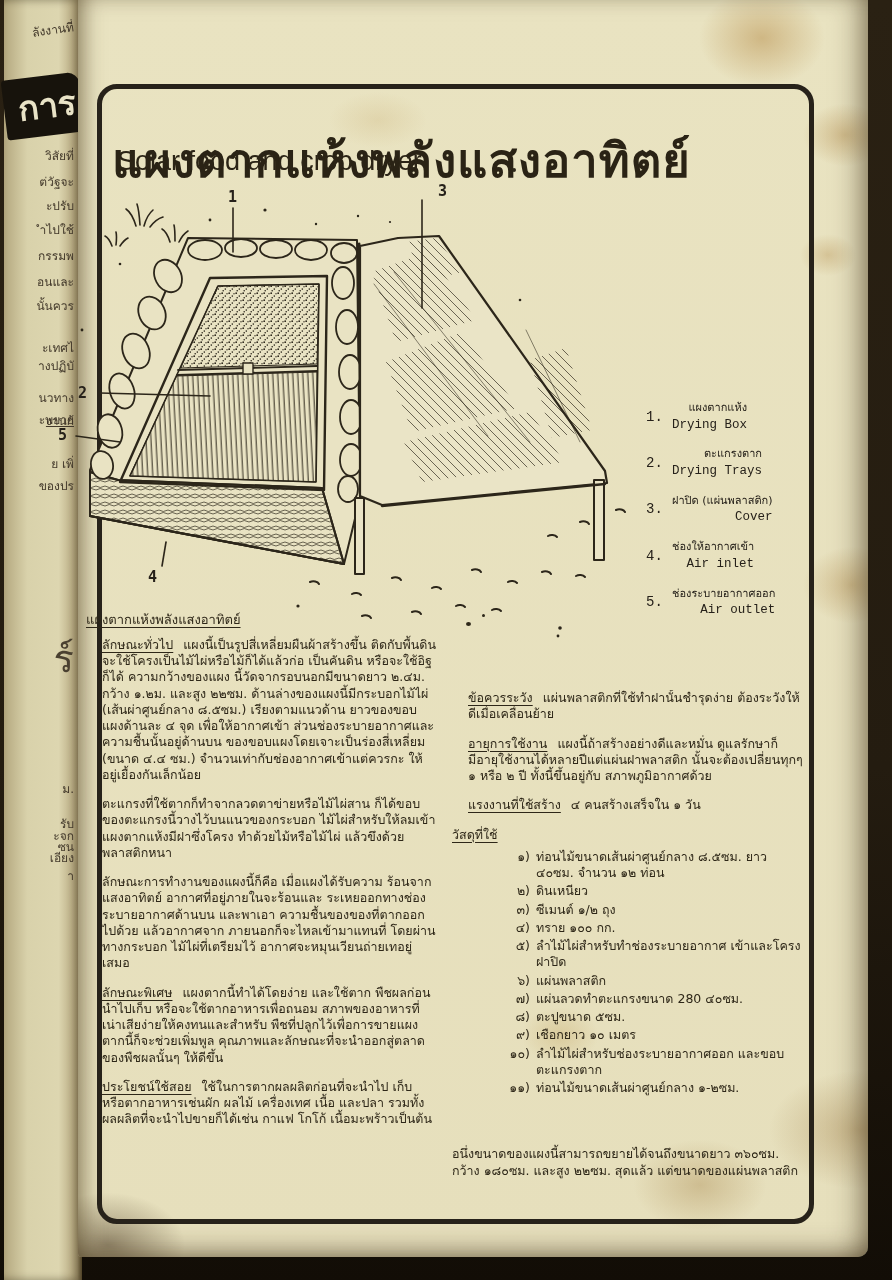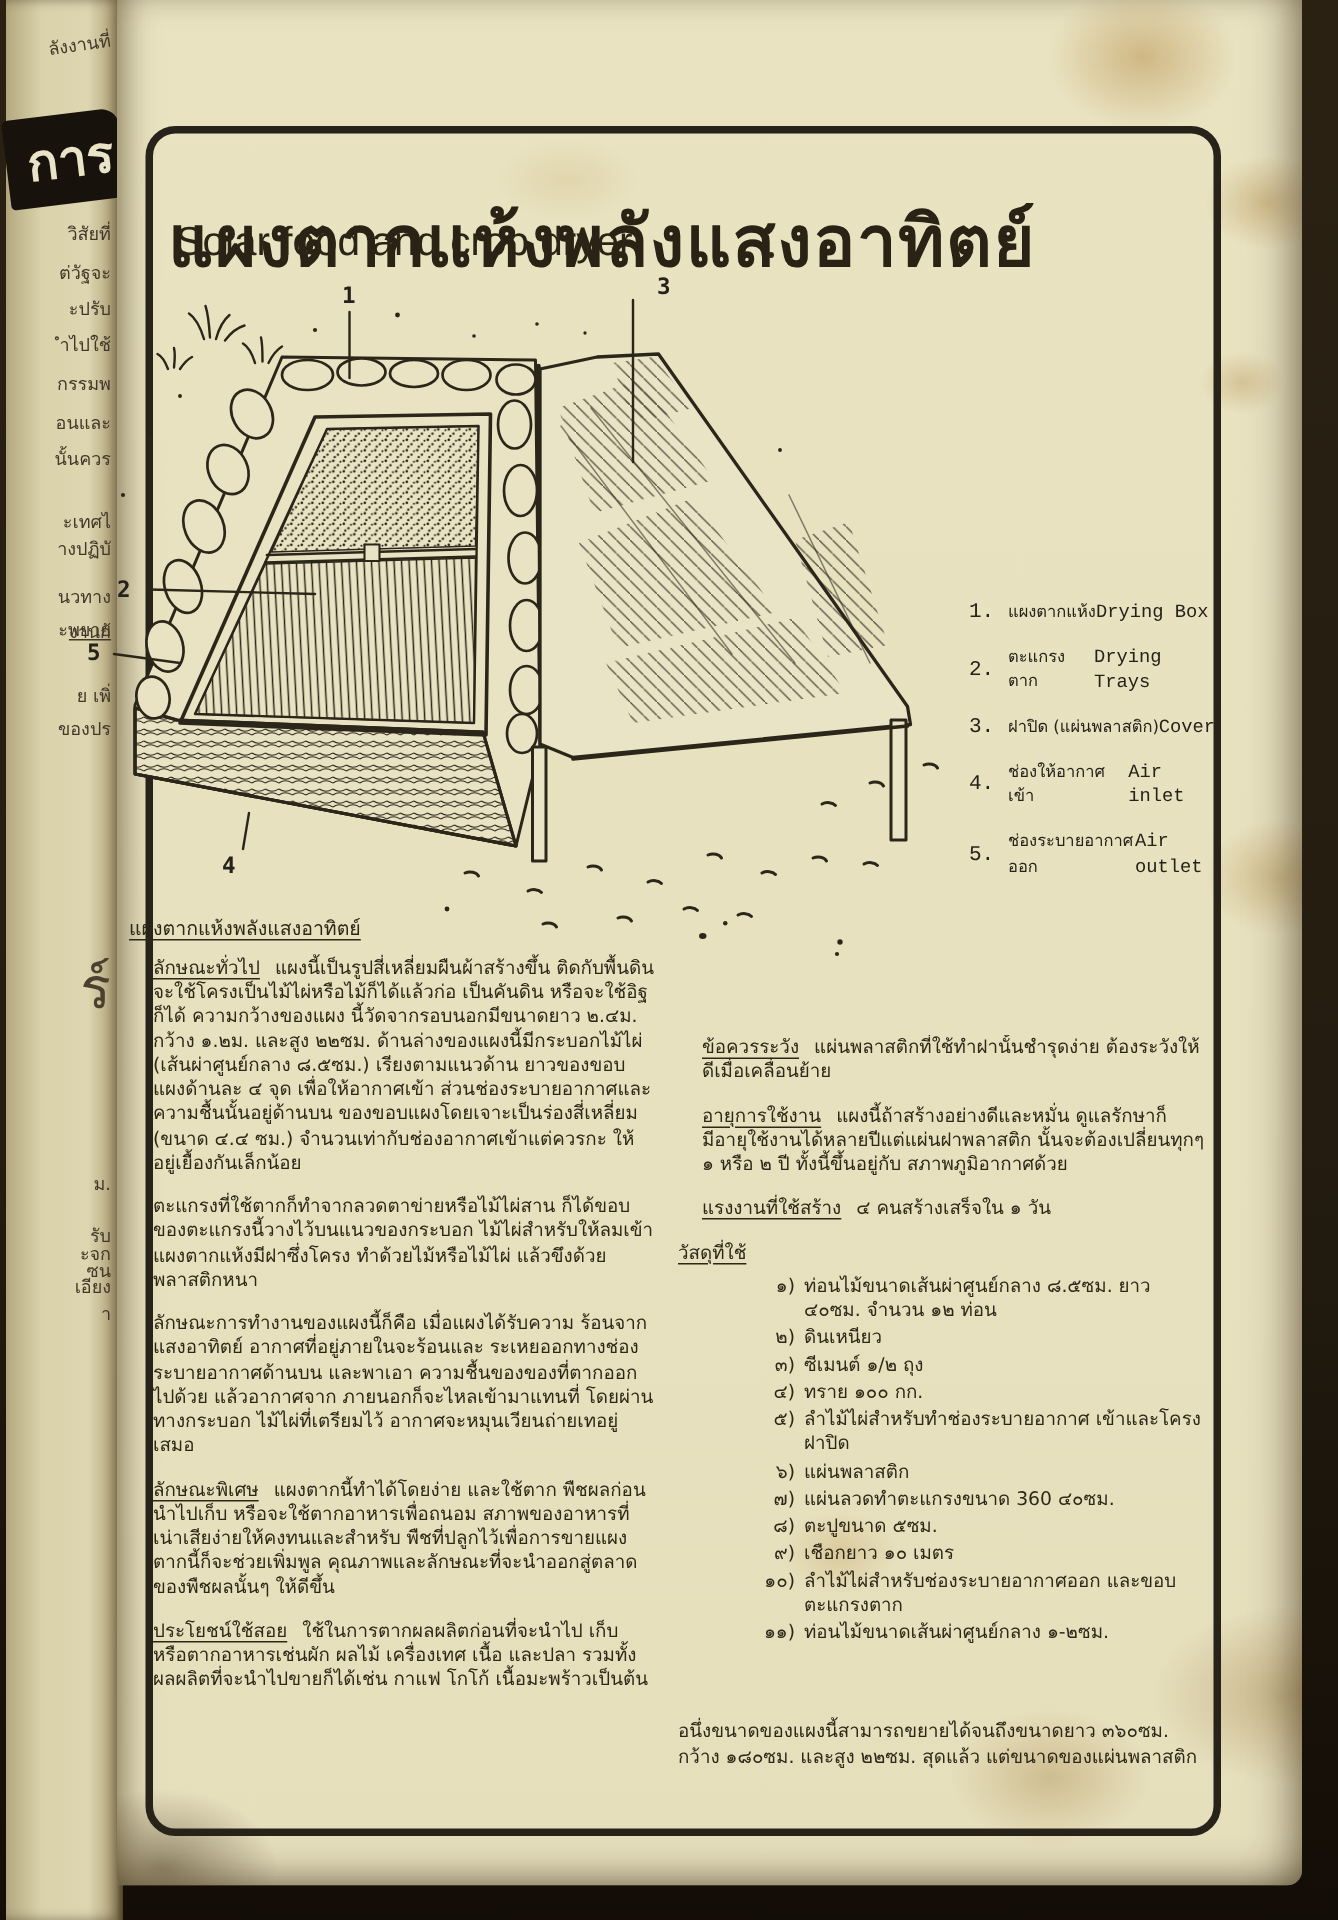--- a/index.html
+++ b/index.html
@@ -42,21 +42,21 @@
   .title-eng{position:absolute;left:117px;top:146px;font-family:Liberation Sans, sans-serif;
     font-size:27px;color:#2b2416;white-space:nowrap;}
   
   .figure-svg{position:absolute;left:60px;top:180px;}
   .callout{position:absolute;font-family:"DejaVu Sans Mono",monospace;font-weight:bold;
     font-size:15px;color:#26211a;}
   
   .legend{position:absolute;left:646px;top:400px;width:172px;}
   .legend-item{display:flex;align-items:center;margin-bottom:13px;gap:8px;}
   .legend-num{font-family:"Liberation Mono",monospace;font-size:14px;color:#26211a;width:18px;flex:0 0 auto;}
-  .legend-labels{display:flex;flex-direction:row;}
+  .legend-labels{display:flex;flex-direction:column;text-align:right;}
   .legend-thai{font-size:11px;line-height:1.5;color:#26211a;}
   .legend-eng{font-family:"Liberation Mono",monospace;font-size:12.5px;line-height:1.35;color:#26211a;}
   
   .col{position:absolute;font-size:12.5px;line-height:1.3;color:#2e2718;overflow:hidden;}
   .col-left{left:86px;top:612px;width:350px;height:598px;}
   .col-right{left:452px;top:690px;width:354px;height:452px;}
   .col-heading{text-decoration:underline;text-underline-offset:3px;margin:0 0 8px 0;font-size:13px;}
   .para{margin:0 0 13px 16px;overflow-wrap:anywhere;word-break:break-word;}
   .lead{text-decoration:underline;text-underline-offset:3px;margin-right:10px;}
   .mat-heading{text-decoration:underline;text-underline-offset:3px;margin:0 0 6px 0;}
@@ -323,21 +323,21 @@
     <div class="mat-item">
         <span class="mat-num">๕)</span>
         <span class="mat-text">ลำไม้ไผ่สำหรับทำช่องระบายอากาศ เข้าและโครงฝาปิด</span>
       </div>
     <div class="mat-item">
         <span class="mat-num">๖)</span>
         <span class="mat-text">แผ่นพลาสติก</span>
       </div>
     <div class="mat-item">
         <span class="mat-num">๗)</span>
-        <span class="mat-text">แผ่นลวดทำตะแกรงขนาด 360 ๔๐ซม.</span>
+        <span class="mat-text">แผ่นลวดทำตะแกรงขนาด 280 ๔๐ซม.</span>
       </div>
     <div class="mat-item">
         <span class="mat-num">๘)</span>
         <span class="mat-text">ตะปูขนาด ๕ซม.</span>
       </div>
     <div class="mat-item">
         <span class="mat-num">๙)</span>
         <span class="mat-text">เชือกยาว ๑๐ เมตร</span>
       </div>
     <div class="mat-item">

